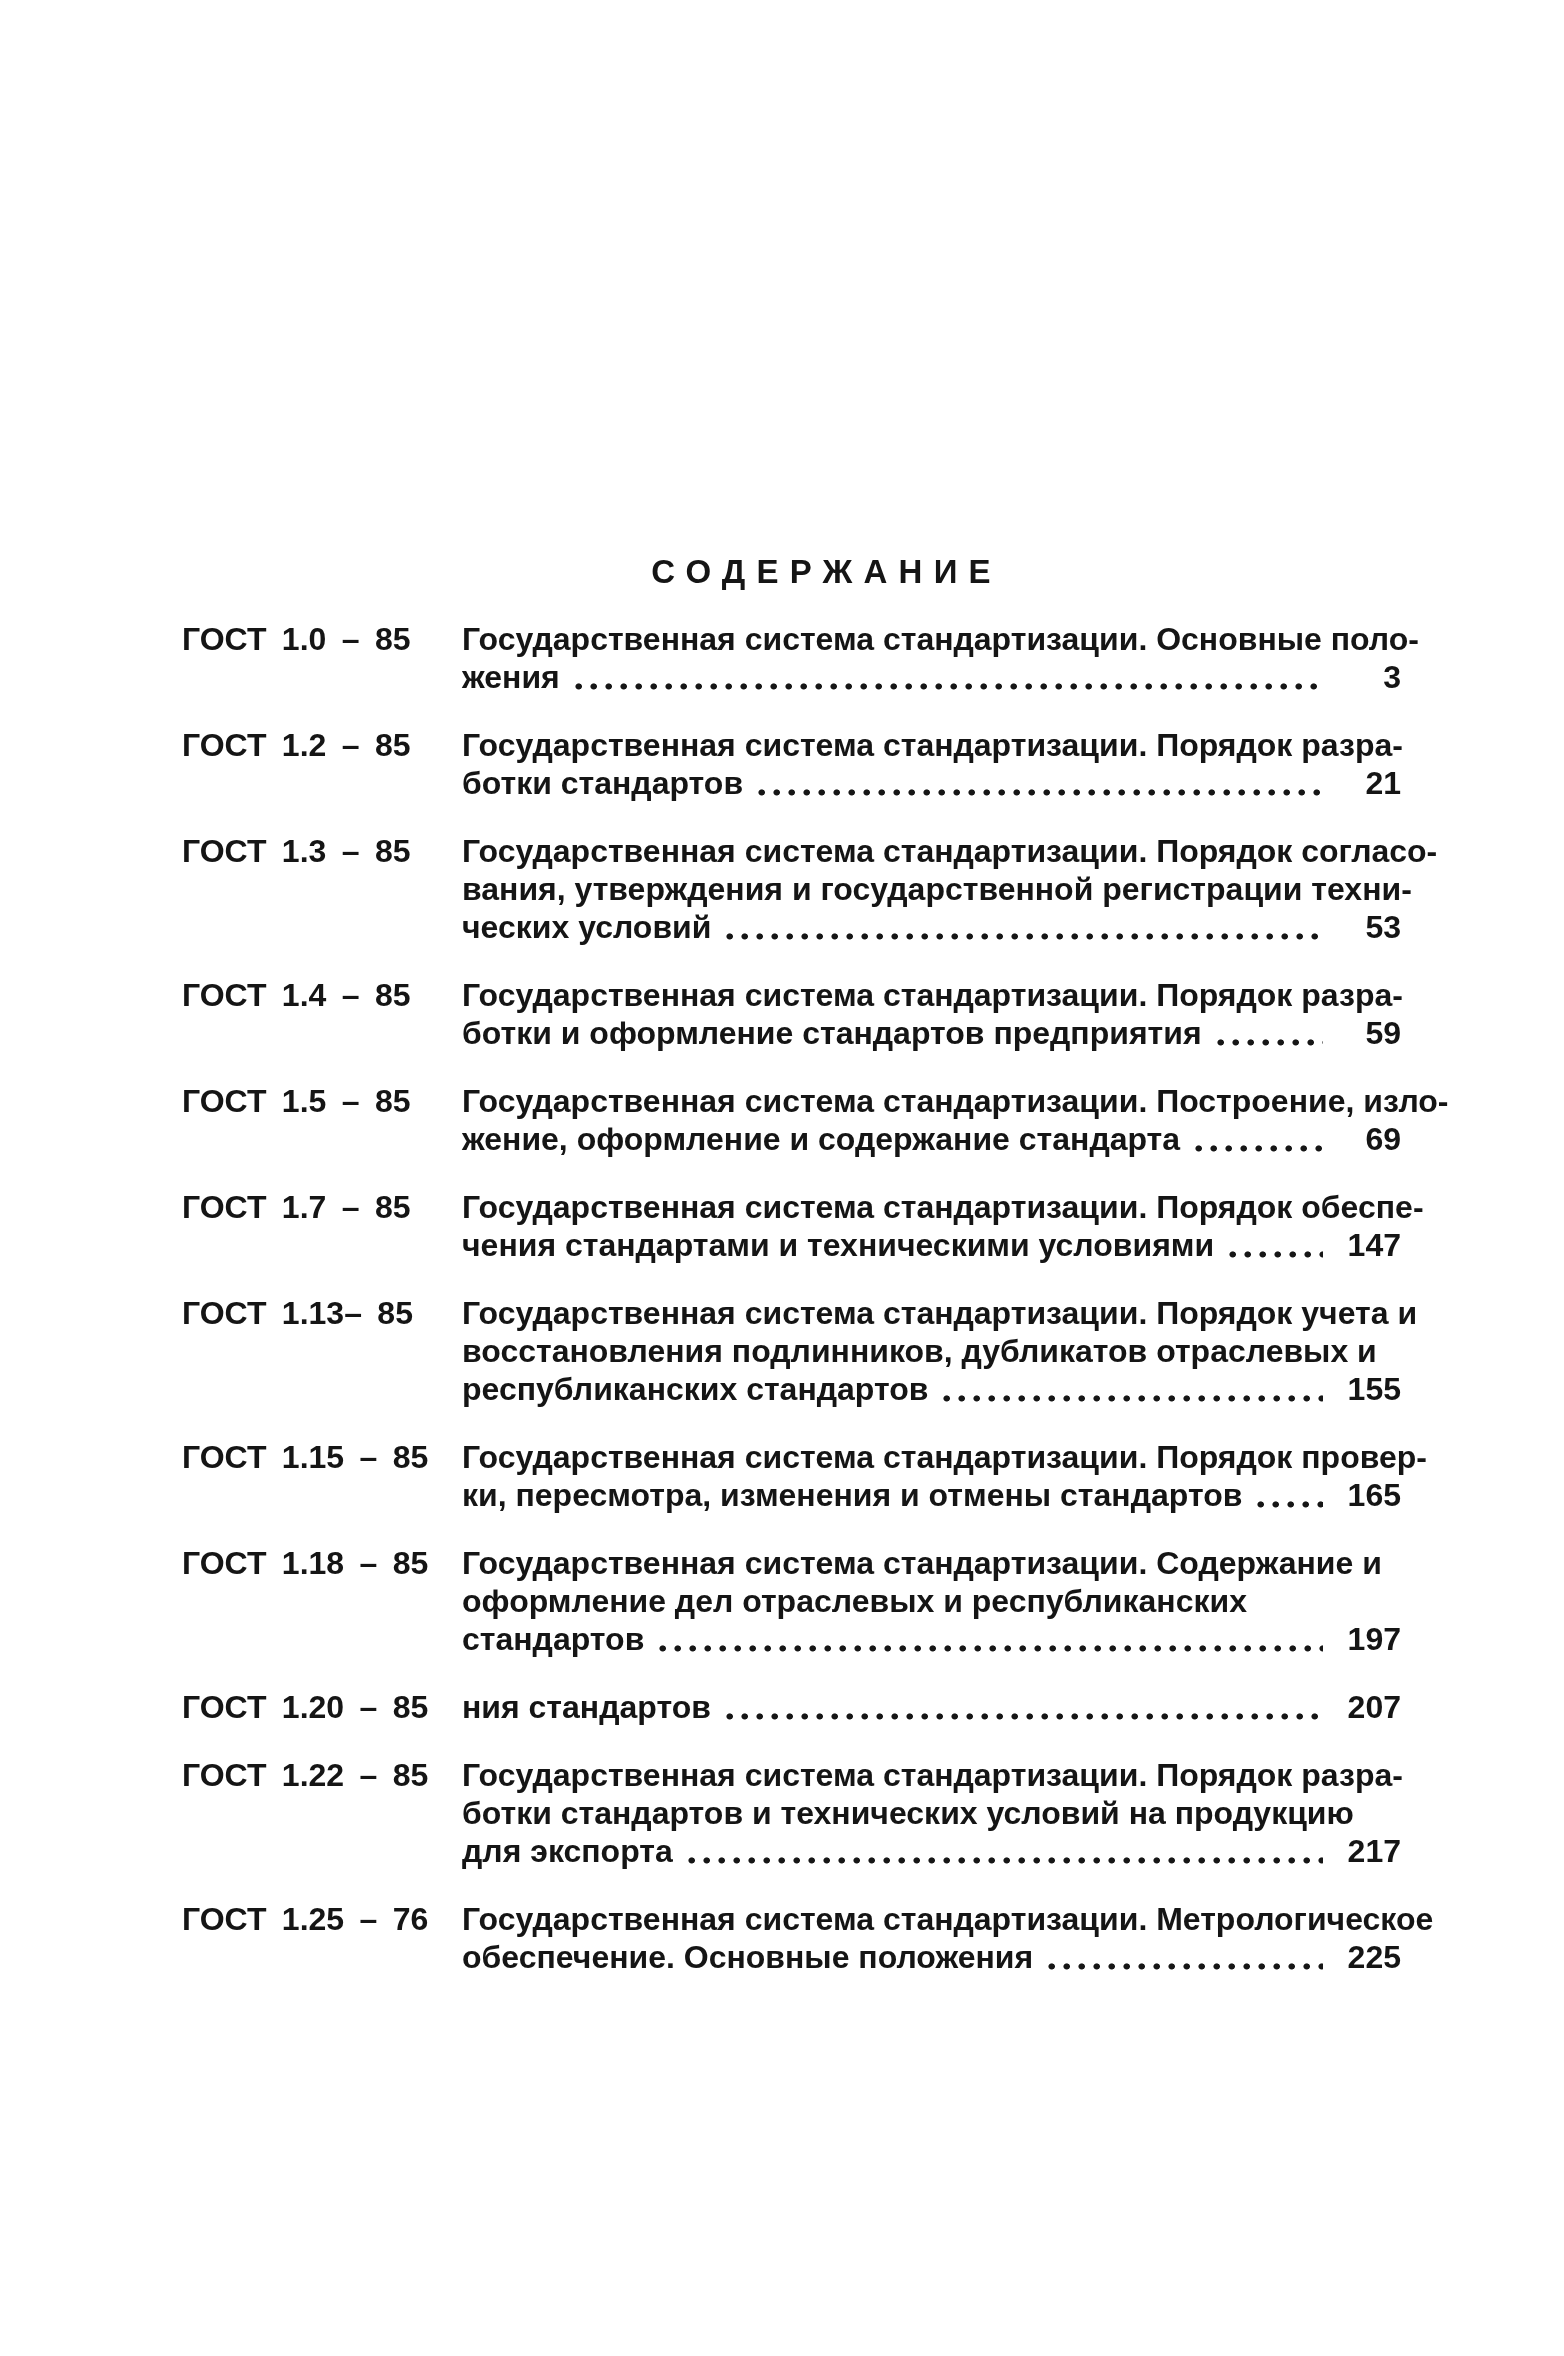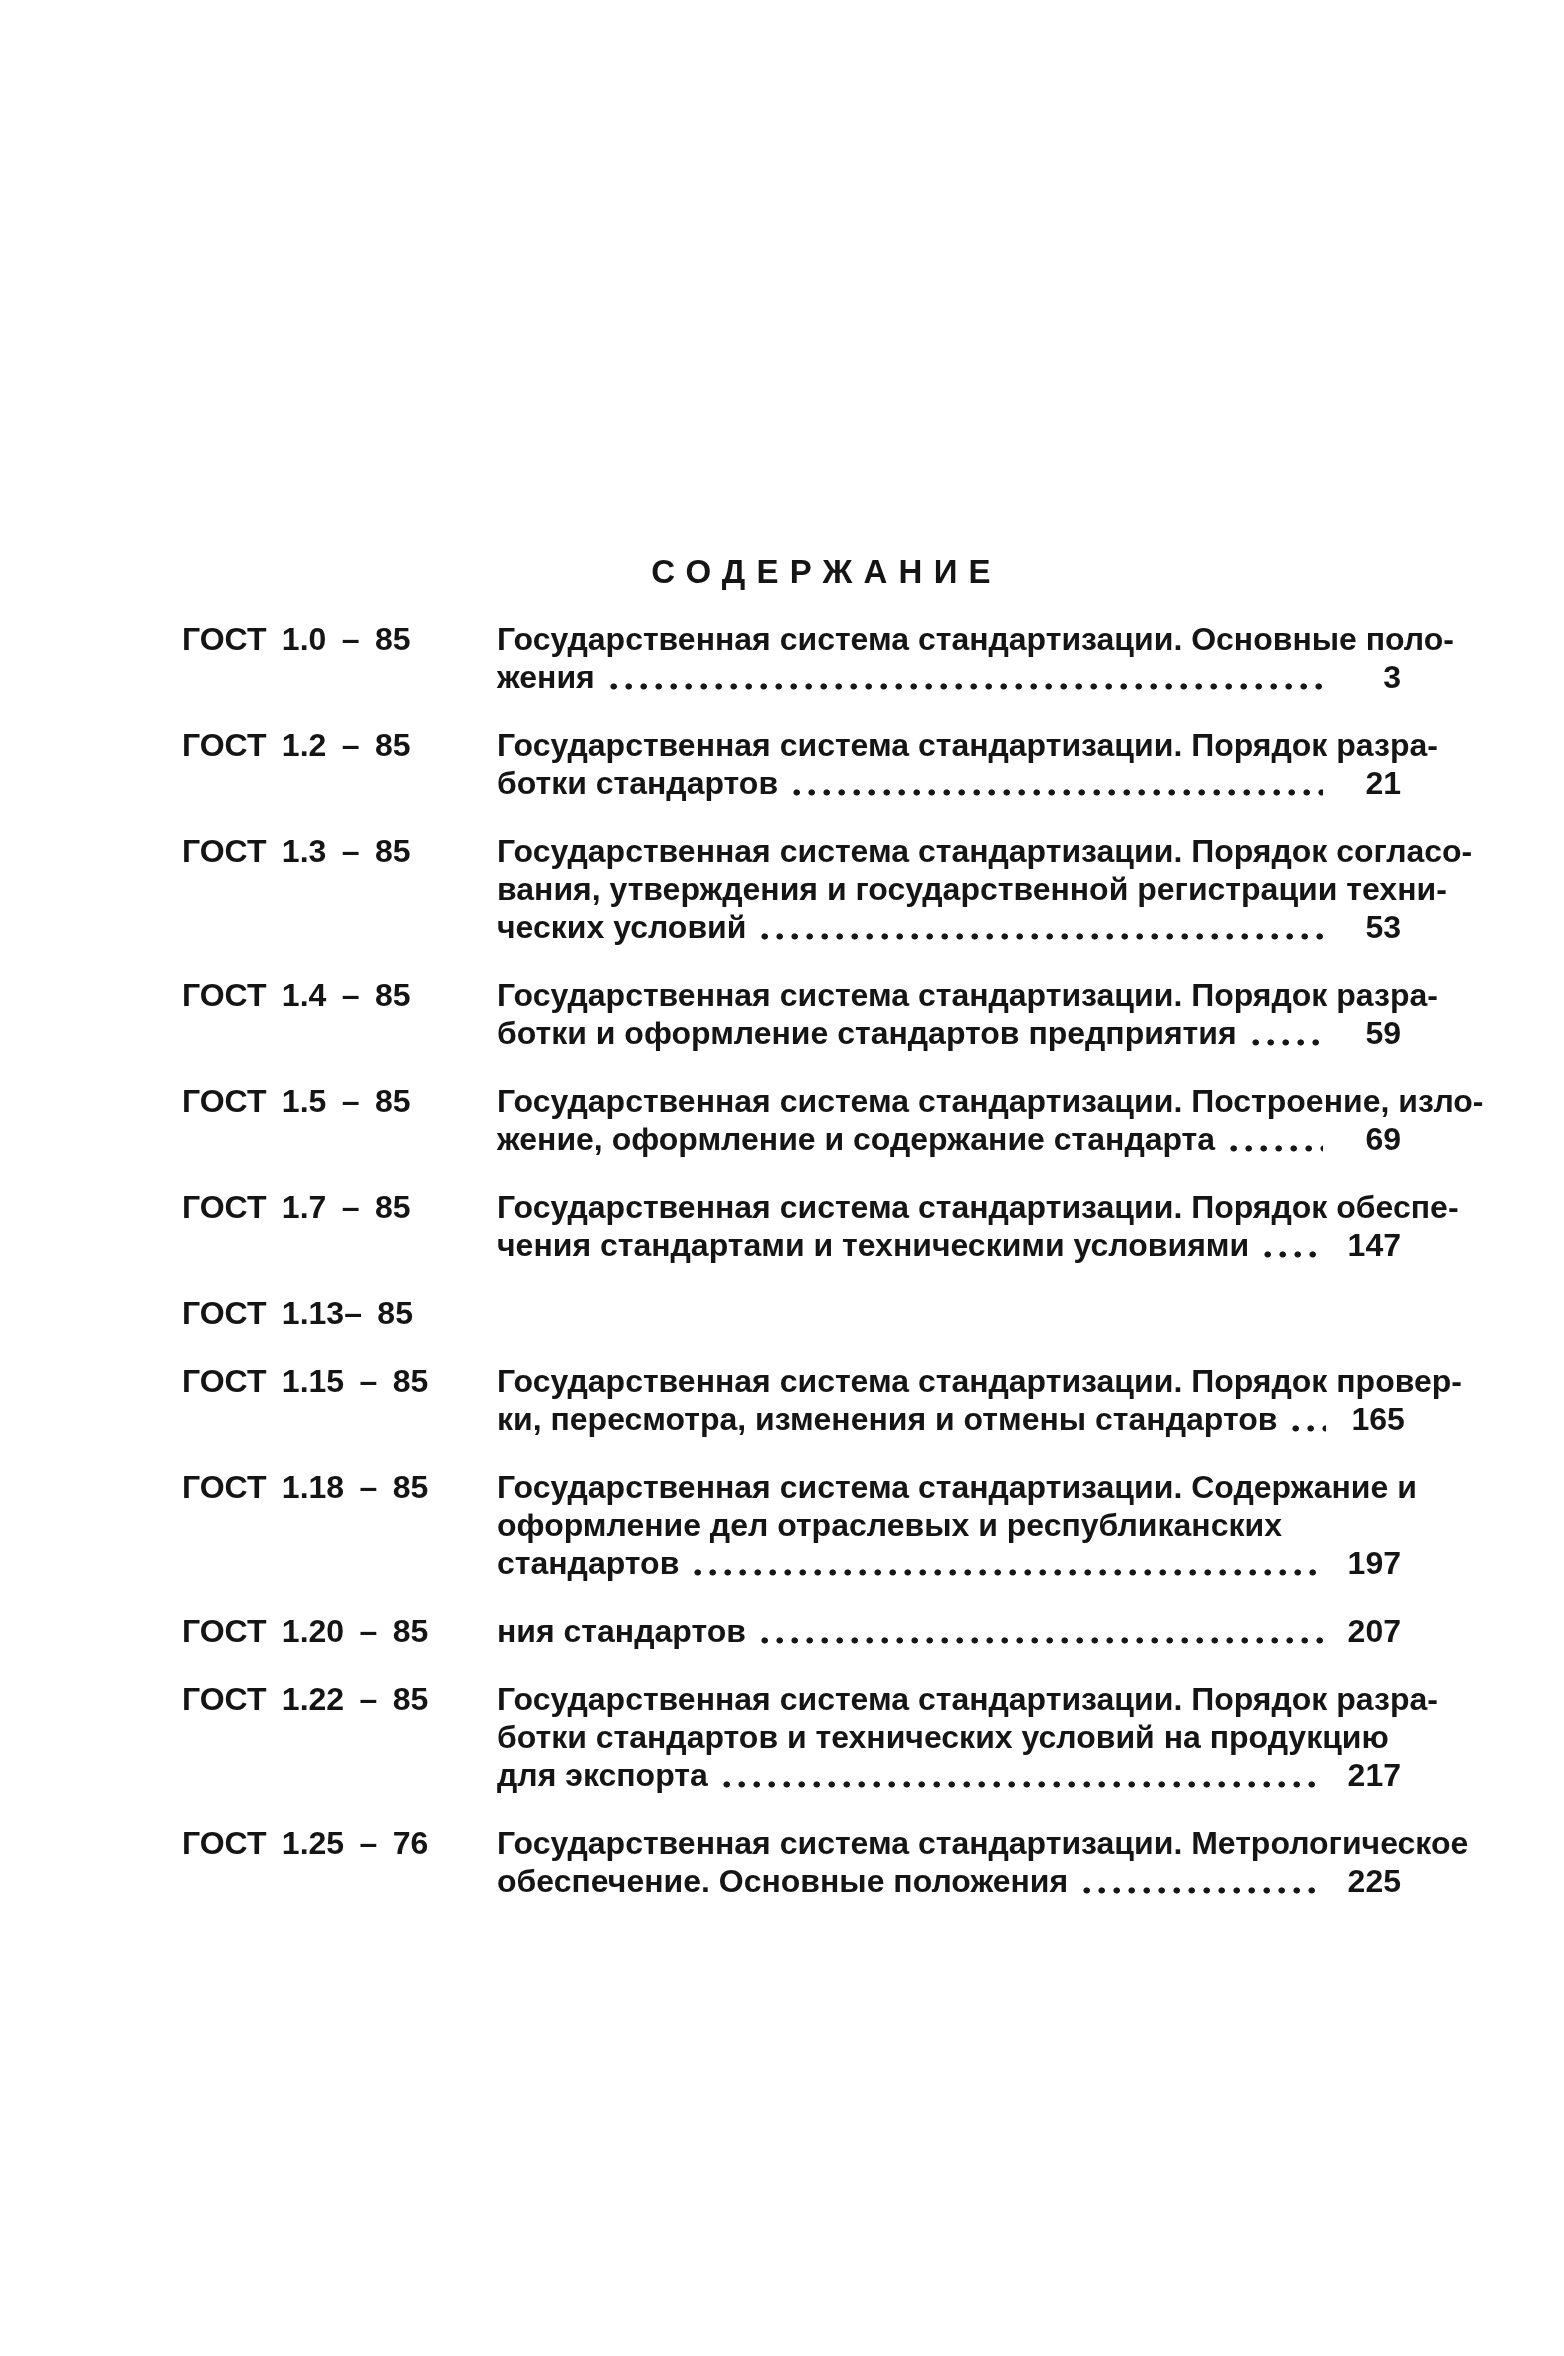--- a/index.html
+++ b/index.html
@@ -41,21 +41,20 @@
   }
   .gost {
     flex: 0 0 280px;
     width: 280px;
     word-spacing: 6.5px;
     white-space: nowrap;
   }
   .desc {
     flex: 1 1 auto;
     min-width: 0;
-    margin-left: 35px;
   }
   .dline {
     white-space: nowrap;
   }
   .lastline {
     display: flex;
     align-items: baseline;
   }
   .ltext {
     flex: 0 0 auto;
@@ -156,20 +155,29 @@
         <div class="lastline">
           <span class="ltext">чения стандартами и техническими условиями</span>
           <span class="leader"></span>
           <span class="pagenum">147</span>
         </div>
       </div>
     </div>
 
     <div class="entry">
       <div class="gost">ГОСТ 1.13– 85</div>
+      <div class="desc">
+        <div class="dline">Государственная система стандартизации. Порядок учета и</div>
+        <div class="dline">восстановления подлинников, дубликатов отраслевых и</div>
+        <div class="lastline">
+          <span class="ltext">республиканских стандартов</span>
+          <span class="leader"></span>
+          <span class="pagenum">155</span>
+        </div>
+      </div>
     </div>
 
     <div class="entry">
       <div class="gost">ГОСТ 1.15 – 85</div>
       <div class="desc">
         <div class="dline">Государственная система стандартизации. Порядок провер-</div>
         <div class="lastline">
           <span class="ltext">ки, пересмотра, изменения и отмены стандартов</span>
           <span class="leader"></span>
           <span class="pagenum">165</span>

